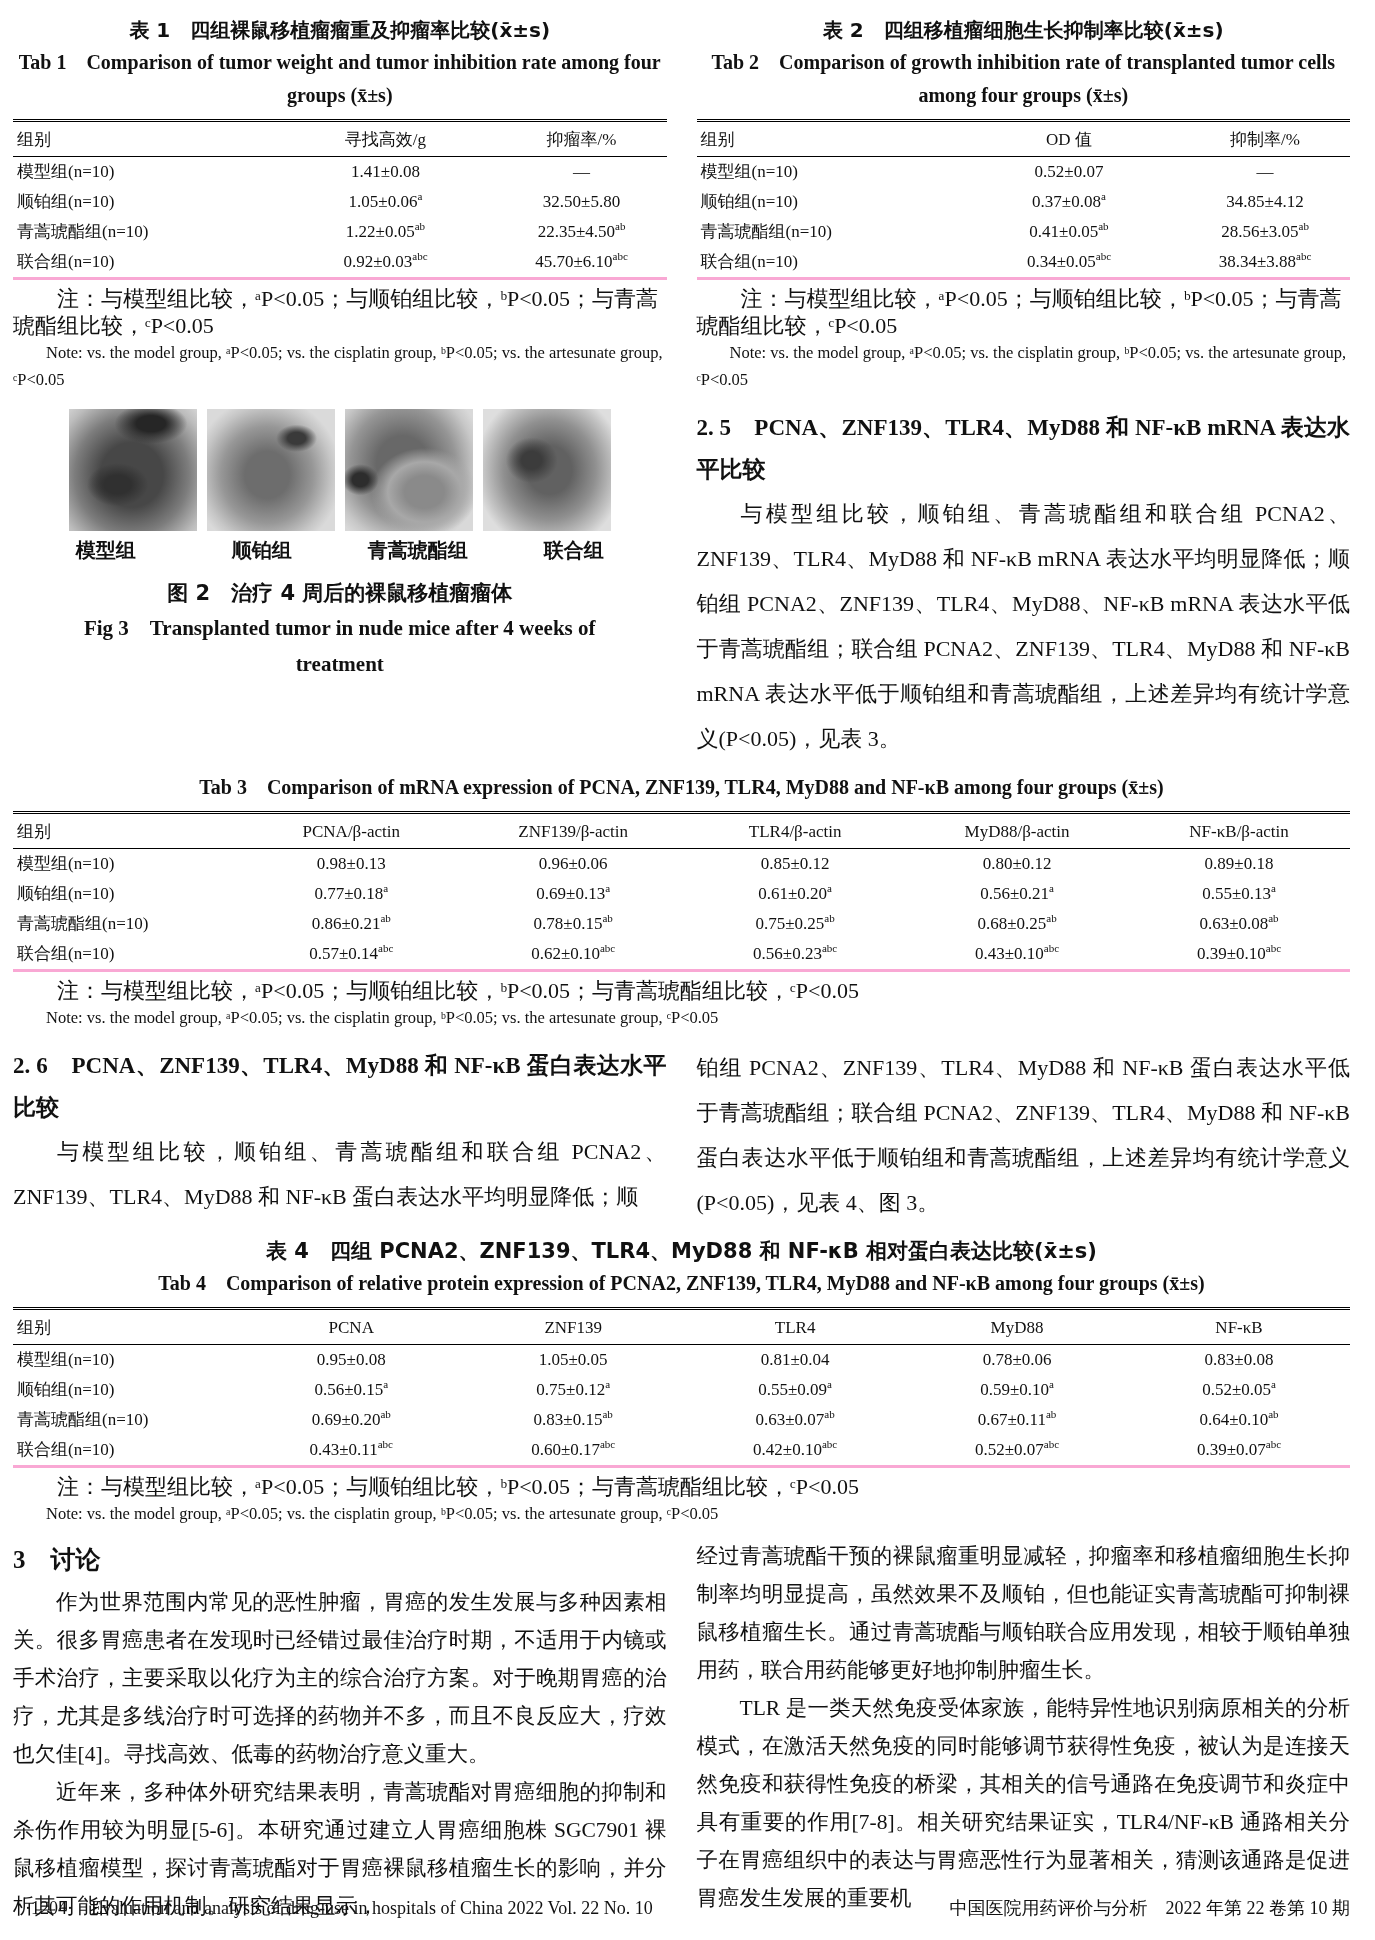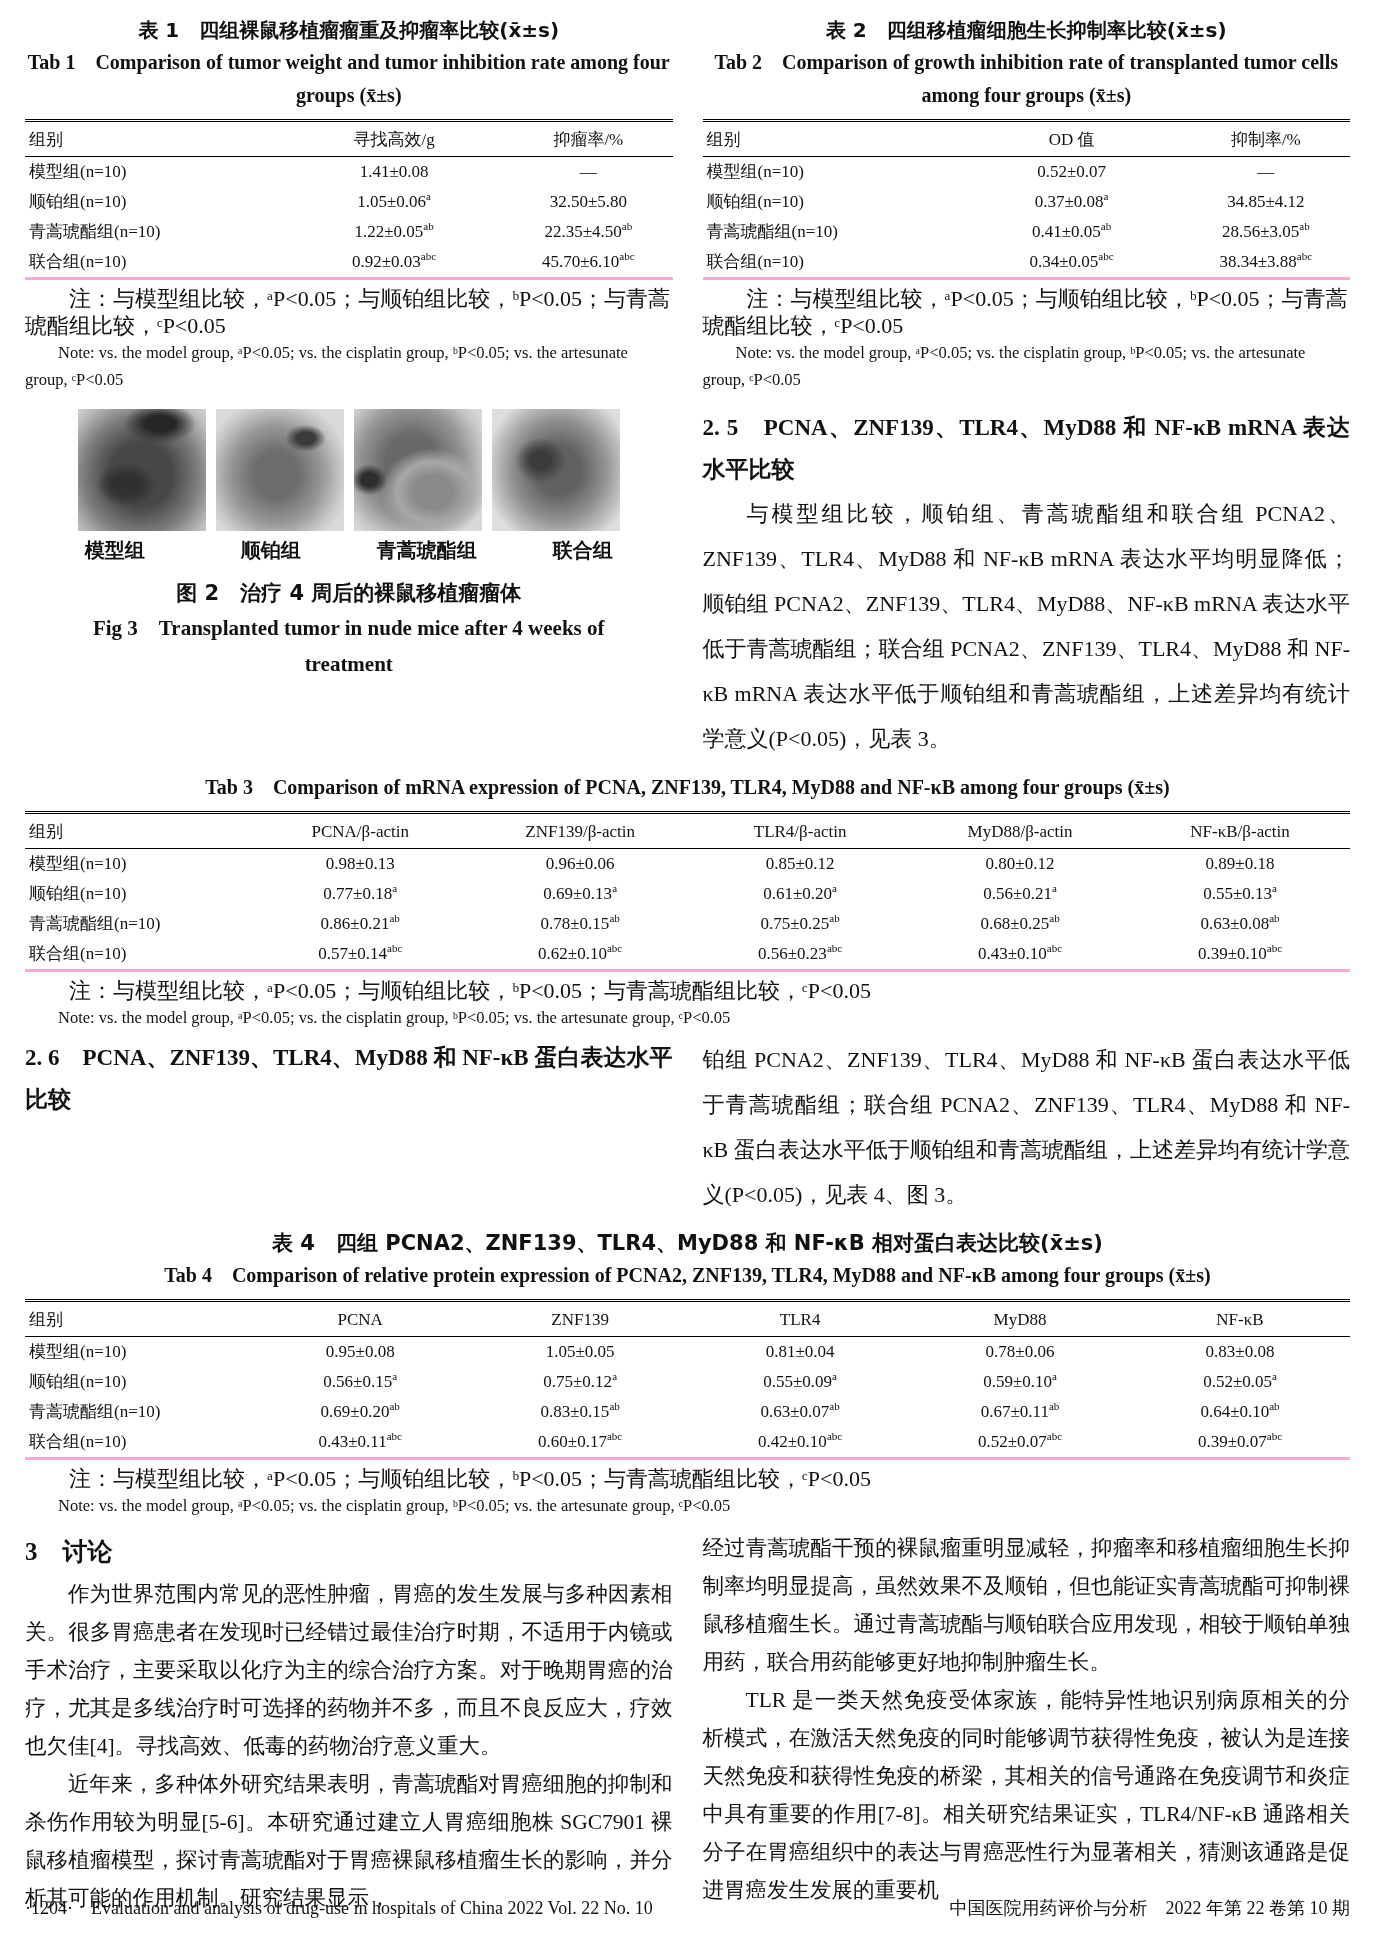--- a/index.html
+++ b/index.html
@@ -1,21 +1,21 @@
 <!DOCTYPE html>
 <html><head>
 <meta charset="utf-8">
 <style>
   * { margin:0; padding:0; box-sizing:border-box; }
   html,body { background:#ffffff; }
   body {
     width:1375px; height:1940px; overflow:hidden; position:relative;
     color:#111; font-family:"Liberation Serif","DejaVu Serif",serif;
   }
-  .page { padding:14px 25px 10px 25px; height:100%; position:relative; }
+  .page { padding:14px 25px 10px 13px; height:100%; position:relative; }
 
   .cols { display:flex; gap:30px; }
   .col { flex:1 1 0; min-width:0; }
 
   
   .tbl-title-zh {
     font-family:"DejaVu Sans","Liberation Sans",sans-serif;
     font-weight:bold; font-size:20px; line-height:32px; text-align:center;
   }
   .tbl-title-en {
@@ -76,21 +76,21 @@
   .fig-cap-en { font-weight:bold; font-size:21px; text-align:center; line-height:36px; padding:0 30px; }
 
   
   .sec-heading { font-weight:bold; font-size:23px; line-height:42px; text-align:justify; }
   .body-p { font-size:22px; line-height:45px; text-align:justify; }
   .indent { text-indent:2em; }
 
   .fullwidth-table-sec { margin-top:10px; }
   .fullwidth-table-sec .tbl-title-zh { font-size:21px; }
 
-  .sec26 { margin-top:6px; margin-bottom:4px;font-family:Liberation Serif, serif; }
+  .sec26 { margin-top:14px; margin-bottom:4px;font-family:Liberation Serif, serif; }
 
   .discussion { margin-top:10px; }
   .discussion .sec-heading { font-size:25px; line-height:46px; }
   .discussion .body-p { font-size:21.5px; line-height:38px; }
 
   .footer {
     position:absolute; left:25px; right:25px; bottom:20px;
     display:flex; justify-content:space-between; font-size:18px;
   }
 </style>
@@ -252,20 +252,21 @@
           </tr>
         </tbody>
     </table>
     <p class="note-zh">注：与模型组比较，ᵃP&lt;0.05；与顺铂组比较，ᵇP&lt;0.05；与青蒿琥酯组比较，ᶜP&lt;0.05</p>
     <p class="note-en">Note: vs. the model group, ᵃP&lt;0.05; vs. the cisplatin group, ᵇP&lt;0.05; vs. the artesunate group, ᶜP&lt;0.05</p>
   </section>
 
   <div class="cols sec26">
     <div class="col">
       <h3 class="sec-heading">2. 6　PCNA、ZNF139、TLR4、MyD88 和 NF-κB 蛋白表达水平比较</h3>
+      <p class="body-p indent">与模型组比较，顺铂组、青蒿琥酯组和联合组 PCNA2、ZNF139、TLR4、MyD88 和 NF-κB 蛋白表达水平均明显降低；顺</p>
     </div>
     <div class="col">
       <p class="body-p">铂组 PCNA2、ZNF139、TLR4、MyD88 和 NF-κB 蛋白表达水平低于青蒿琥酯组；联合组 PCNA2、ZNF139、TLR4、MyD88 和 NF-κB 蛋白表达水平低于顺铂组和青蒿琥酯组，上述差异均有统计学意义(P&lt;0.05)，见表 4、图 3。</p>
     </div>
   </div>
 
   <section class="fullwidth-table-sec">
     <div class="tbl-title-zh">表 4　四组 PCNA2、ZNF139、TLR4、MyD88 和 NF-κB 相对蛋白表达比较(x̄±s)</div>
     <div class="tbl-title-en">Tab 4　Comparison of relative protein expression of PCNA2, ZNF139, TLR4, MyD88 and NF-κB among four groups (x̄±s)</div>
     <table class="data-table cols6" data-table="table4">

